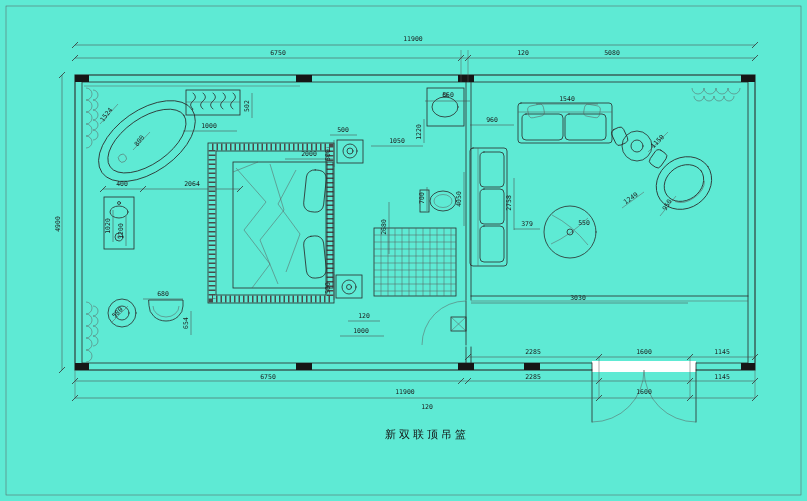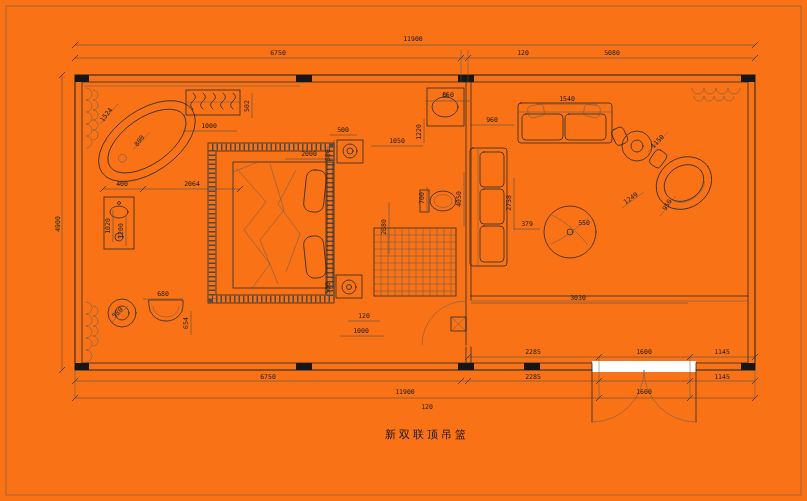--- a/index.html
+++ b/index.html
@@ -1,16 +1,16 @@
 <!DOCTYPE html>
 <html><head>
 <meta charset="utf-8">
 <style>
   html,body{margin:0;padding:0;background:#fff;}
-  .page{width:807px;height:501px;position:relative;background:#f97316;font-family:"DejaVu Sans",sans-serif;}
+  .page{width:807px;height:501px;position:relative;background:#5eead4;font-family:"DejaVu Sans",sans-serif;}
   svg{display:block;}
   .s{stroke:#2a2a2a;stroke-width:.8;fill:none;stroke-linecap:round;}
   .sw{stroke:#2a2a2a;stroke-width:1.1;fill:none;}
   .thin{stroke:#5a5a5a;stroke-width:.5;fill:none;}
   .dimline{stroke:#4a4a4a;stroke-width:.55;fill:none;}
   .tick{stroke:#333;stroke-width:.8;fill:none;}
   .wall-col{fill:#161616;stroke:none;}
   .patch{fill:#ffffff;stroke:none;}
   .fringe{fill:none;stroke:#4a4a4a;stroke-width:7;stroke-dasharray:1.5 3;}
   .dim{font:6.5px "DejaVu Sans Mono",monospace;fill:#1c1c1c;text-anchor:middle;}

